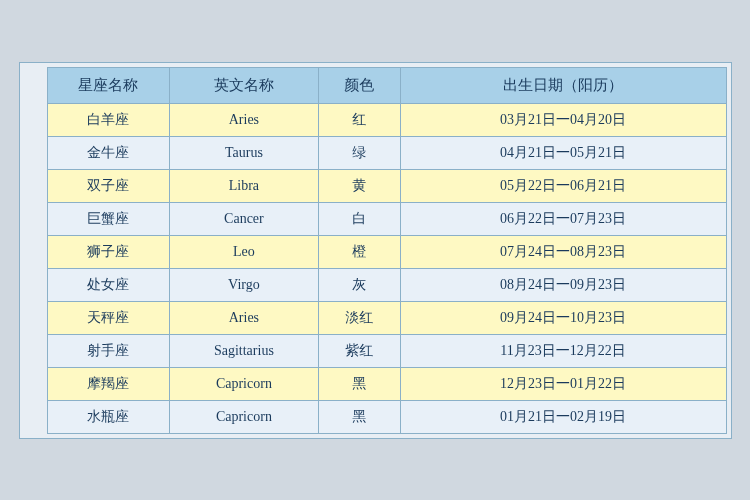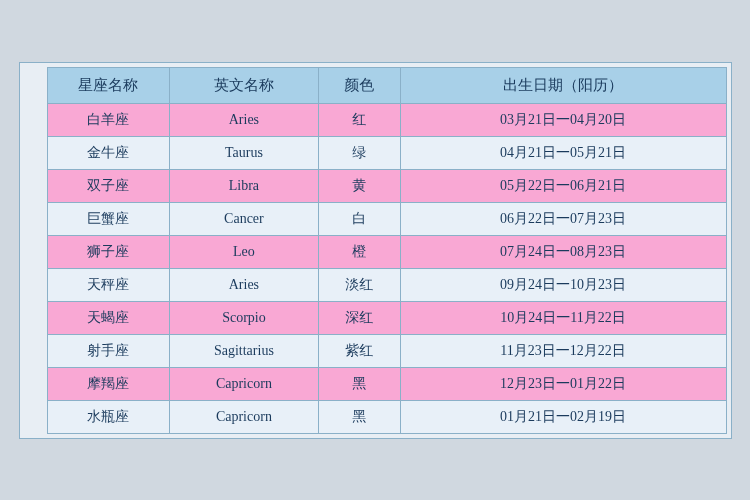--- a/index.html
+++ b/index.html
@@ -39,21 +39,21 @@
       font-size: 15px;
       color: #1a3a5c;
     }
 
     td {
       border: 1px solid #8ab0c8;
       padding: 7px 12px;
       text-align: center;
       font-size: 14px;
       color: #1a3a5c;
-      background-color: #f9a8d4;
+      background-color: #fef9c3;
     }
 
     tr:nth-child(even) td {
       background-color: #e8f0f8;
     }
 
     .col-zh { width: 18%; }
     .col-en { width: 22%; }
     .col-color { width: 12%; }
     .col-date { width: 48%; font-family: Liberation Mono, monospace; }
@@ -96,30 +96,30 @@
           <td>白</td>
           <td>06月22日一07月23日</td>
         </tr>
         <tr>
           <td>狮子座</td>
           <td>Leo</td>
           <td>橙</td>
           <td>07月24日一08月23日</td>
         </tr>
         <tr>
+          <td>处女座</td>
+          <td>Virgo</td>
+          <td>灰</td>
+          <td>08月24日一09月23日</td>
+        </tr>
+        <tr>
           <td>天秤座</td>
           <td>Aries</td>
           <td>淡红</td>
           <td>09月24日一10月23日</td>
-        </tr>
-        <tr>
-          <td>天蝎座</td>
-          <td>Scorpio</td>
-          <td>深红</td>
-          <td>10月24日一11月22日</td>
         </tr>
         <tr>
           <td>射手座</td>
           <td>Sagittarius</td>
           <td>紫红</td>
           <td>11月23日一12月22日</td>
         </tr>
         <tr>
           <td>摩羯座</td>
           <td>Capricorn</td>

